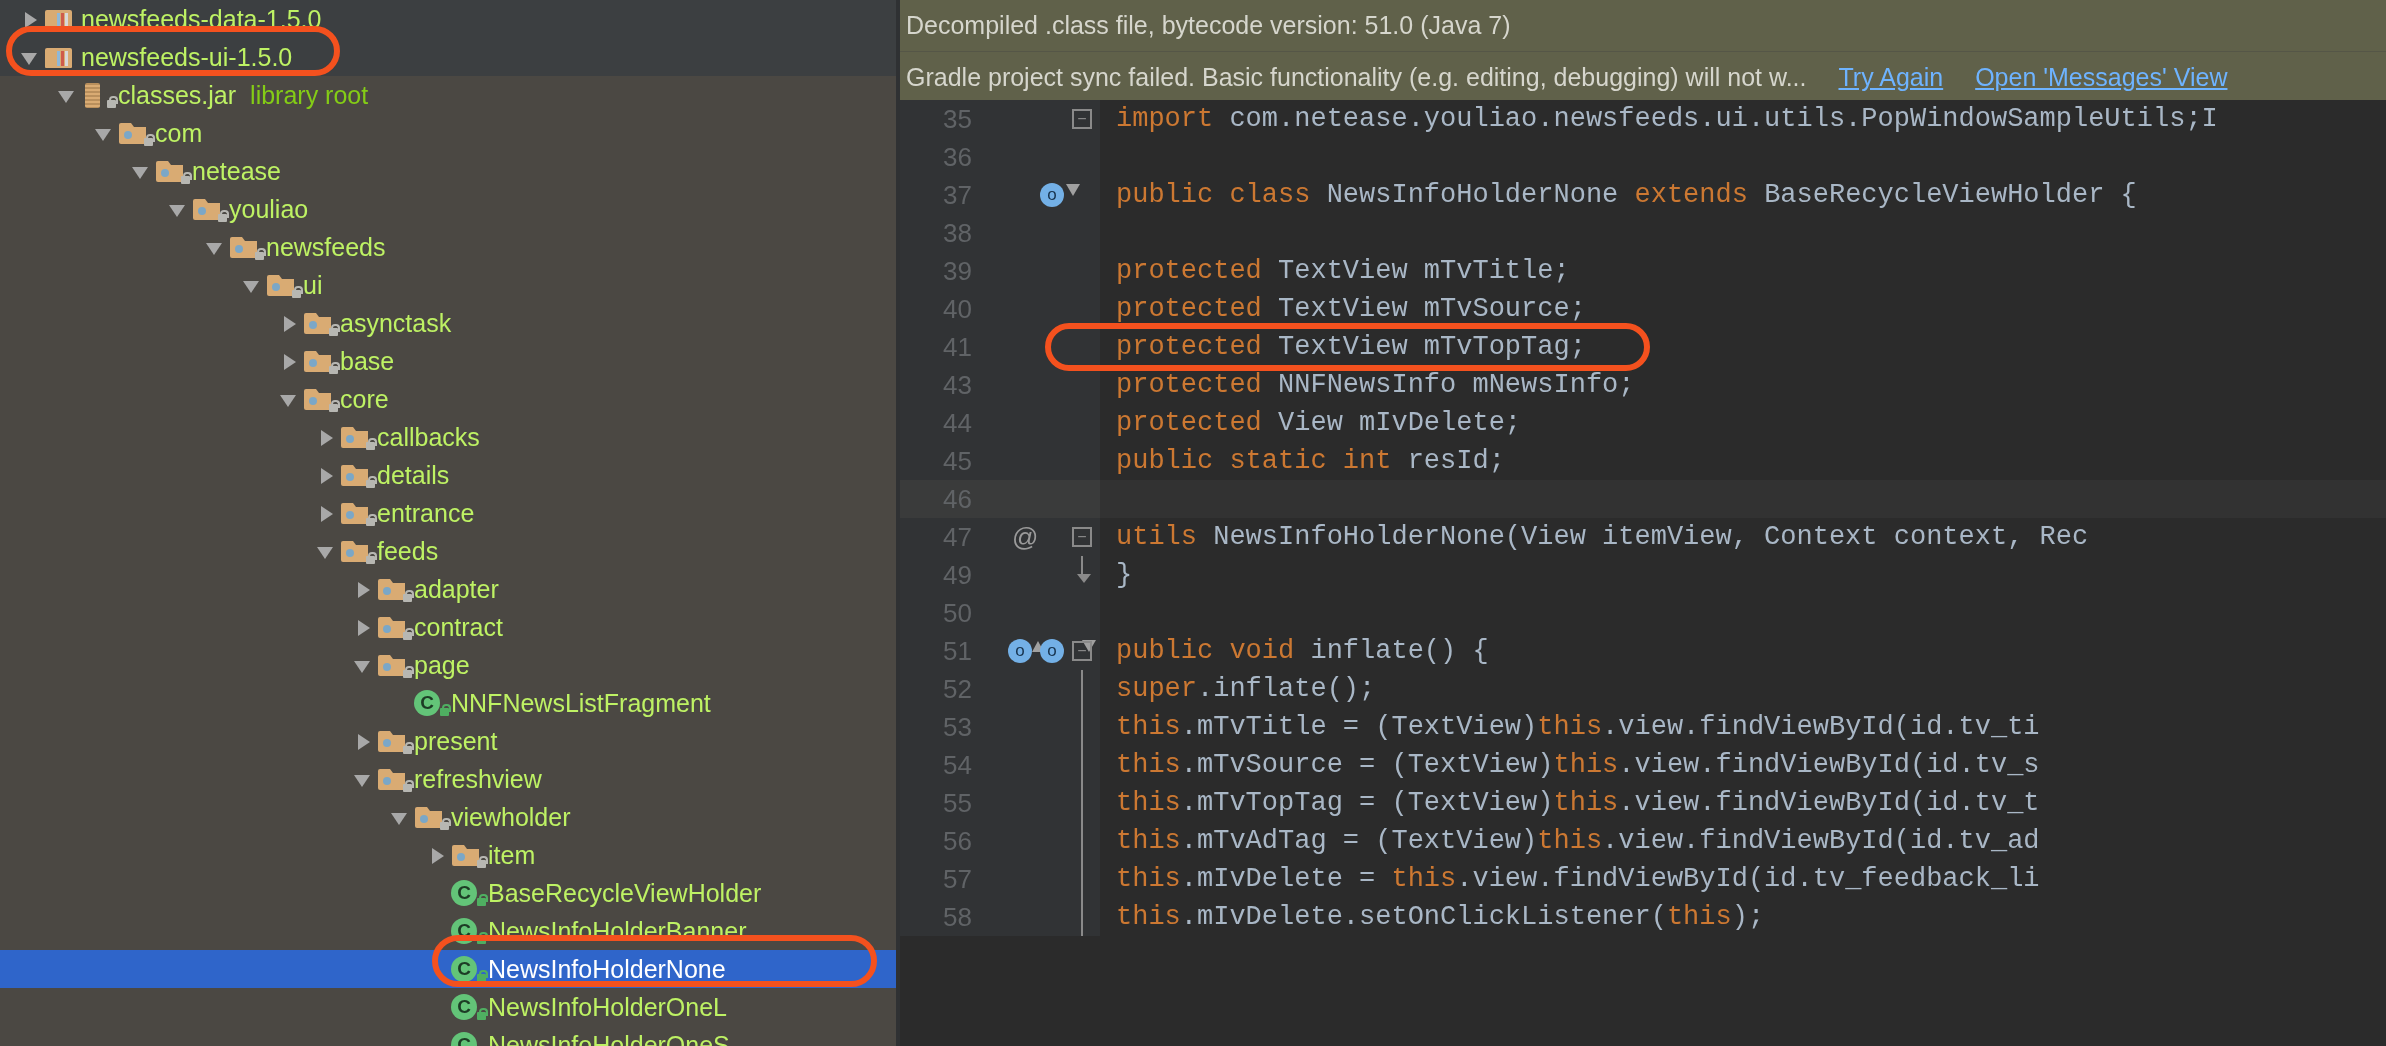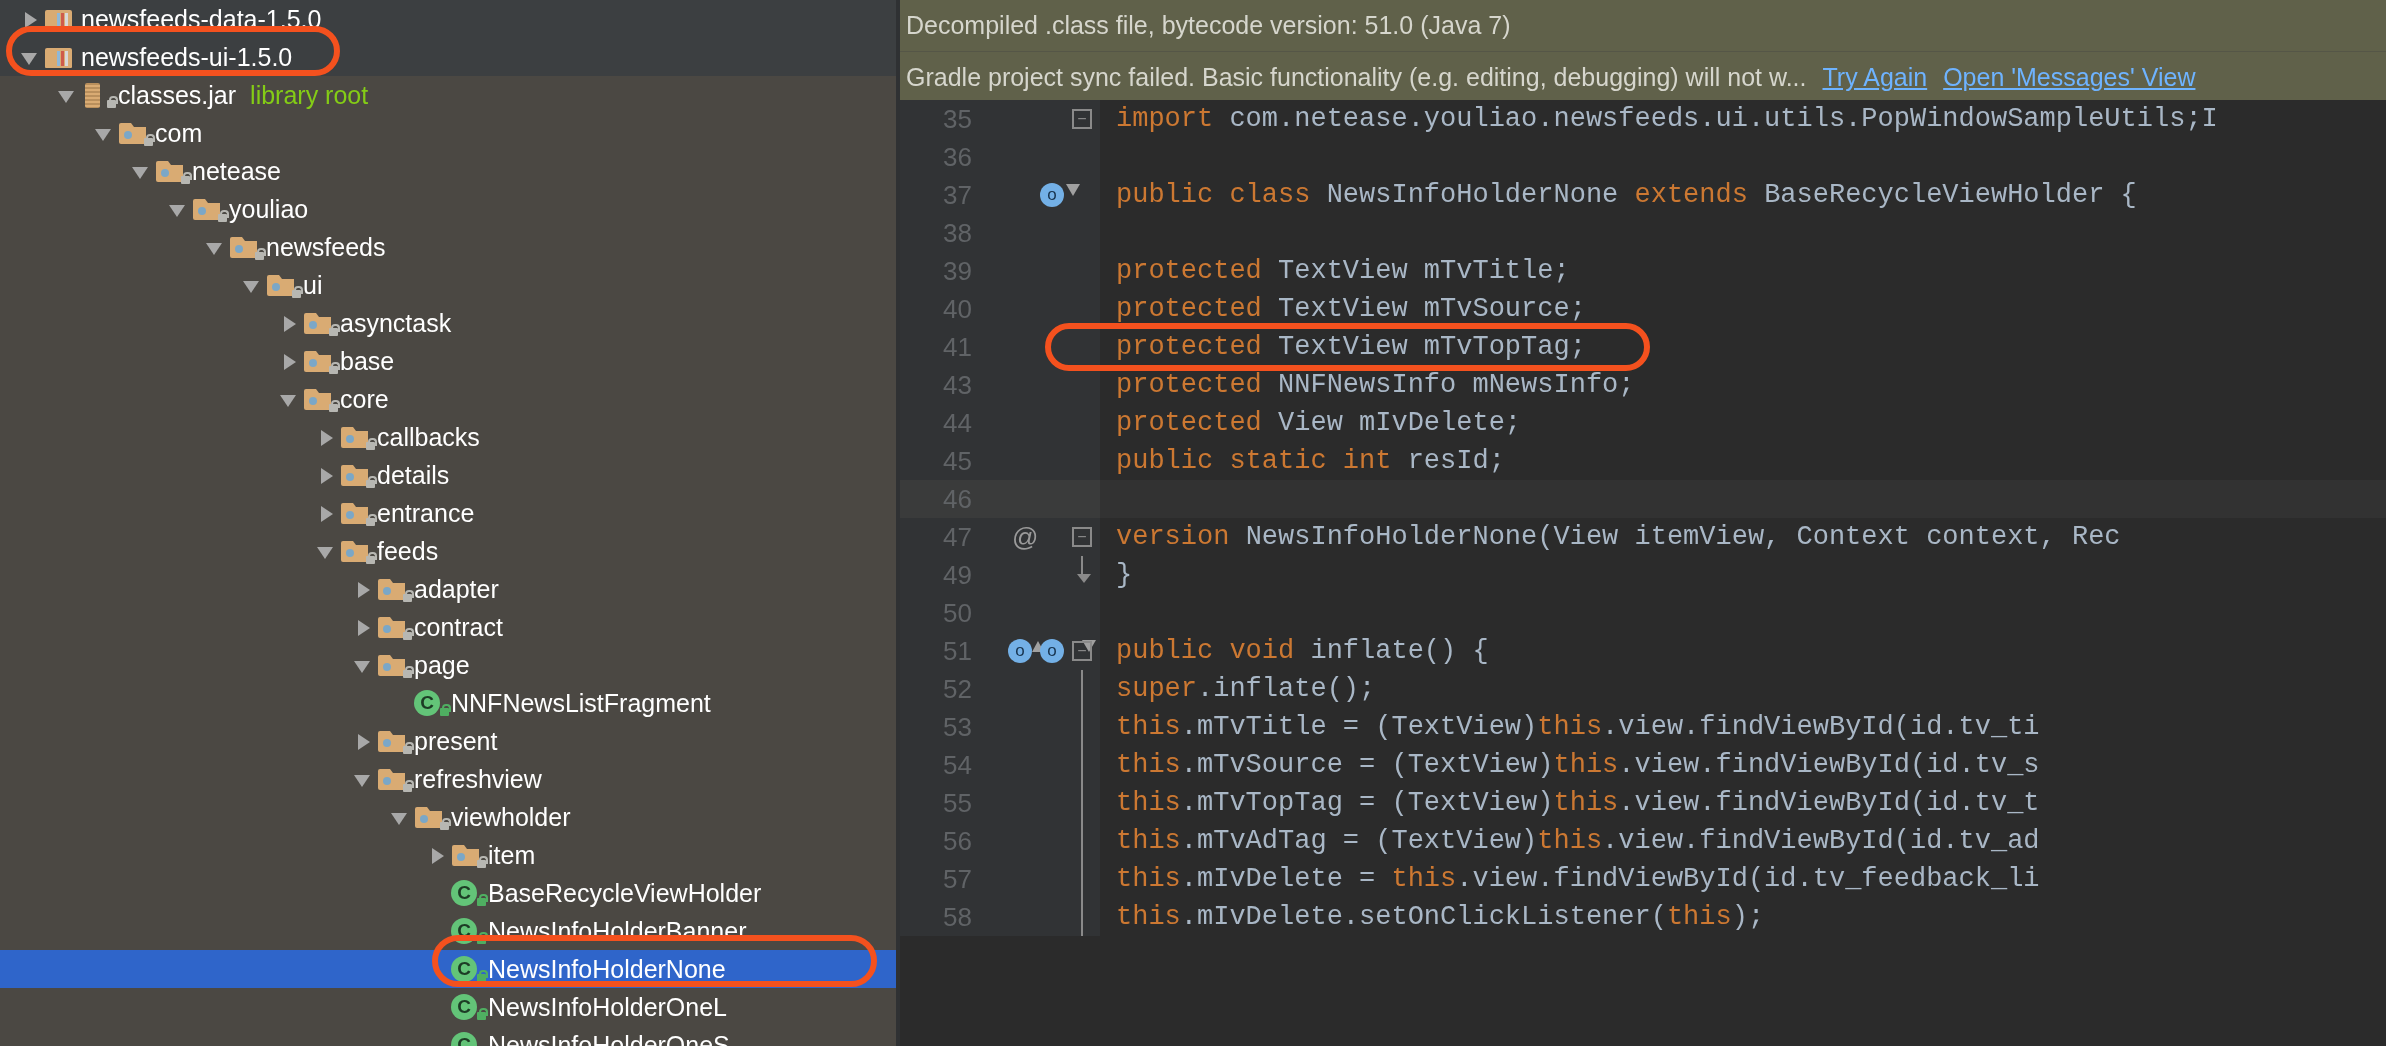--- a/index.html
+++ b/index.html
@@ -136,21 +136,21 @@
     content: "";
     position: absolute; left: 4px; top: 0px;
     width: 5px; height: 6px;
     border: 2px solid #b7b7b2;
     border-bottom: none;
     border-radius: 4px 4px 0 0;
   }
   .lock-badge.green::before { background: #4fae61; }
   .lock-badge.green::after { border-color: #4fae61; }
 
-  .node-label { color: #ffffff; }
+  .node-label { color: #bef264; }
   .node-sublabel { color: #84cc16; margin-left: 14px; }
 
   
   .anno-ring {
     position: absolute;
     border: 6px solid #f4511e;
     border-radius: 26px;
     pointer-events: none;
     z-index: 40;
   }
@@ -169,21 +169,21 @@
     font-size: 25px;
     display: flex;
     align-items: center;
     padding-left: 6px;
     white-space: nowrap;
     border-bottom: 1px solid #555647;
   }
   .notif-bar .link {
     color: #6eb3ff;
     text-decoration: underline;
-    margin-left: 16px;
+    margin-left: 32px;
   }
   .breadcrumb-strip {
     height: 48px;
     background: #3c3f41;
     position: relative;
   }
   .breadcrumb-chip {
     position: absolute;
     left: 175px; top: 2px;
     background: #60614a;
@@ -632,21 +632,21 @@
               <span class="lineno">46</span>
             </div>
             <div class="code-text"></div>
           </div>
           <div class="code-row">
             <div class="gutter">
               <span class="lineno">47</span>
               <span class="gmark at">@</span>
               <span class="fold">−</span>
             </div>
-            <div class="code-text"><span class="kw">    version </span><span class="pln">NewsInfoHolderNone(View itemView, Context context, Rec</span></div>
+            <div class="code-text"><span class="kw">    utils </span><span class="pln">NewsInfoHolderNone(View itemView, Context context, Rec</span></div>
           </div>
           <div class="code-row">
             <div class="gutter">
               <span class="lineno">49</span>
               <span class="fold end"></span>
             </div>
             <div class="code-text"><span class="sep">    }</span></div>
           </div>
           <div class="code-row">
             <div class="gutter">

